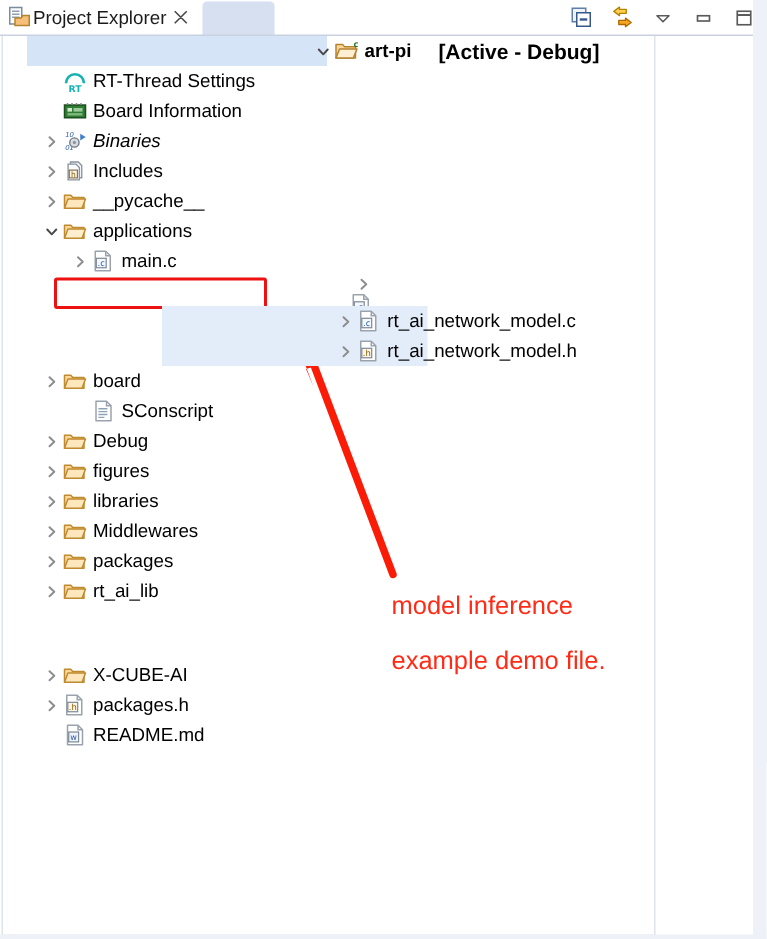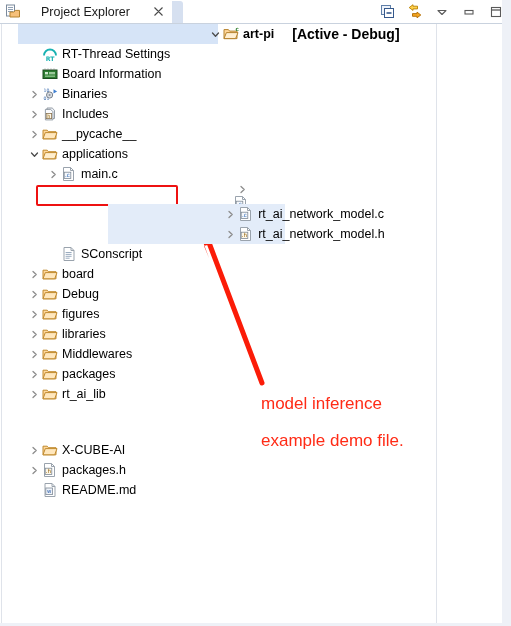--- a/index.html
+++ b/index.html
@@ -13,21 +13,21 @@
     position:absolute;inset:0;
     background:#ffffff;
   }
   
   .tabbar{
     position:absolute;left:0;top:0;width:511px;height:24px;
     background:#ffffff;
   }
   .tab{
     position:absolute;left:0;top:0;height:24px;
-    display:flex;align-items:center;gap:20px;
+    display:flex;align-items:center;gap:1px;
     padding:0 8px 0 5px;
     background:#ffffff;
     box-sizing:border-box;
   }
   .tab-title{
     font-size:12.5px;color:#1b1b1b;white-space:nowrap;
   }
   .tab-close{
     font-size:11px;color:#555;line-height:1;
     margin-left:3px;font-family:"DejaVu Sans",sans-serif;
@@ -193,21 +193,21 @@
               <rect x="7" y="6" width="6" height="2.4" fill="#9bc99b"></rect>
               <rect x="3" y="9.4" width="10" height="1.6" fill="#7fb87f"></rect>
               <line x1="3" y1="4" x2="3" y2="2.6" stroke="#888" stroke-width="1"></line>
               <line x1="6" y1="4" x2="6" y2="2.6" stroke="#888" stroke-width="1"></line>
               <line x1="9" y1="4" x2="9" y2="2.6" stroke="#888" stroke-width="1"></line>
               <line x1="12" y1="4" x2="12" y2="2.6" stroke="#888" stroke-width="1"></line>
             </svg>
           </span>
           <span class="label">Board Information</span>
         </div>
-        <div class="row" style="padding-left:27px;">
+        <div class="row" style="padding-left:27px;font-style:italic;">
           <span class="twisty">
             <svg width="9" height="9" viewBox="0 0 9 9">
               <path d="M3 1.5 L6.2 4.5 L3 7.5" fill="none" stroke="#8d8d8d" stroke-width="1.3" stroke-linecap="round" stroke-linejoin="round"></path>
             </svg>
           </span>
           <span class="icon">
             <svg width="16" height="16" viewBox="0 0 16 16">
               <text x="4.4" y="5.6" font-size="4.6" text-anchor="middle" fill="#2a5fa8" font-family="DejaVu Sans">10</text>
               <text x="4.4" y="14" font-size="4.6" text-anchor="middle" fill="#2a5fa8" font-family="DejaVu Sans">01</text>
               <circle cx="7.6" cy="9" r="3.1" fill="#d9dde3" stroke="#6d7681" stroke-width="0.9"></circle>
@@ -319,48 +319,48 @@
           </span>
           <span class="icon">
             <svg width="16" height="16" viewBox="0 0 16 16">
               <path d="M2.5 1.5 h7 l3 3 v10 h-10 z" fill="#ffffff" stroke="#9aa3ad" stroke-width="1" stroke-linejoin="round"></path>
               <path d="M9.5 1.5 v3 h3" fill="none" stroke="#9aa3ad" stroke-width="1"></path>
               <rect x="3.2" y="6.2" width="6.6" height="6.3" fill="#fdf6e6" stroke="#7d8894" stroke-width="0.8"></rect>
               <text x="6.5" y="11.4" font-size="5.6" text-anchor="middle" fill="#8a5a00" font-family="DejaVu Sans">.h</text>
             </svg>
           </span>
           <span class="label">rt_ai_network_model.h</span>
+        </div>
+        <div class="row" style="padding-left:27px;">
+          <span class="twisty">
+            <svg width="9" height="9" viewBox="0 0 9 9">
+              <path d="M3 1.5 L6.2 4.5 L3 7.5" fill="none" stroke="#8d8d8d" stroke-width="1.3" stroke-linecap="round" stroke-linejoin="round"></path>
+            </svg>
+          </span>
+          <span class="icon">
+            <svg width="16" height="16" viewBox="0 0 16 16">
+              <path d="M1 12.8 V4.2 h4.2 l1.3 1.5 h7.5 v7.1 z" fill="#ffd79a" stroke="#c08a2e" stroke-width="1" stroke-linejoin="round"></path>
+              <path d="M1 12.8 L3.3 6.6 h11.7 L12.7 12.8 z" fill="#ffe7bd" stroke="#c08a2e" stroke-width="1" stroke-linejoin="round"></path>
+            </svg>
+          </span>
+          <span class="label">board</span>
         </div>
         <div class="row" style="padding-left:46px;">
           <span class="twisty"></span>
           <span class="icon">
             <svg width="16" height="16" viewBox="0 0 16 16">
               <path d="M3 1.5 h7 l3 3 v10 h-10 z" fill="#ffffff" stroke="#9aa3ad" stroke-width="1" stroke-linejoin="round"></path>
               <path d="M10 1.5 v3 h3" fill="none" stroke="#9aa3ad" stroke-width="1"></path>
               <line x1="4.6" y1="6.5" x2="10.6" y2="6.5" stroke="#8fa3b8" stroke-width="0.9"></line>
               <line x1="4.6" y1="8.4" x2="10.6" y2="8.4" stroke="#8fa3b8" stroke-width="0.9"></line>
               <line x1="4.6" y1="10.3" x2="10.6" y2="10.3" stroke="#8fa3b8" stroke-width="0.9"></line>
               <line x1="4.6" y1="12.2" x2="8.6" y2="12.2" stroke="#8fa3b8" stroke-width="0.9"></line>
             </svg>
           </span>
           <span class="label">SConscript</span>
-        </div>
-        <div class="row" style="padding-left:27px;">
-          <span class="twisty">
-            <svg width="9" height="9" viewBox="0 0 9 9">
-              <path d="M3 1.5 L6.2 4.5 L3 7.5" fill="none" stroke="#8d8d8d" stroke-width="1.3" stroke-linecap="round" stroke-linejoin="round"></path>
-            </svg>
-          </span>
-          <span class="icon">
-            <svg width="16" height="16" viewBox="0 0 16 16">
-              <path d="M1 12.8 V4.2 h4.2 l1.3 1.5 h7.5 v7.1 z" fill="#ffd79a" stroke="#c08a2e" stroke-width="1" stroke-linejoin="round"></path>
-              <path d="M1 12.8 L3.3 6.6 h11.7 L12.7 12.8 z" fill="#ffe7bd" stroke="#c08a2e" stroke-width="1" stroke-linejoin="round"></path>
-            </svg>
-          </span>
-          <span class="label">board</span>
         </div>
         <div class="row" style="padding-left:27px;">
           <span class="twisty">
             <svg width="9" height="9" viewBox="0 0 9 9">
               <path d="M3 1.5 L6.2 4.5 L3 7.5" fill="none" stroke="#8d8d8d" stroke-width="1.3" stroke-linecap="round" stroke-linejoin="round"></path>
             </svg>
           </span>
           <span class="icon">
             <svg width="16" height="16" viewBox="0 0 16 16">
               <path d="M1 12.8 V4.2 h4.2 l1.3 1.5 h7.5 v7.1 z" fill="#ffd79a" stroke="#c08a2e" stroke-width="1" stroke-linejoin="round"></path>

